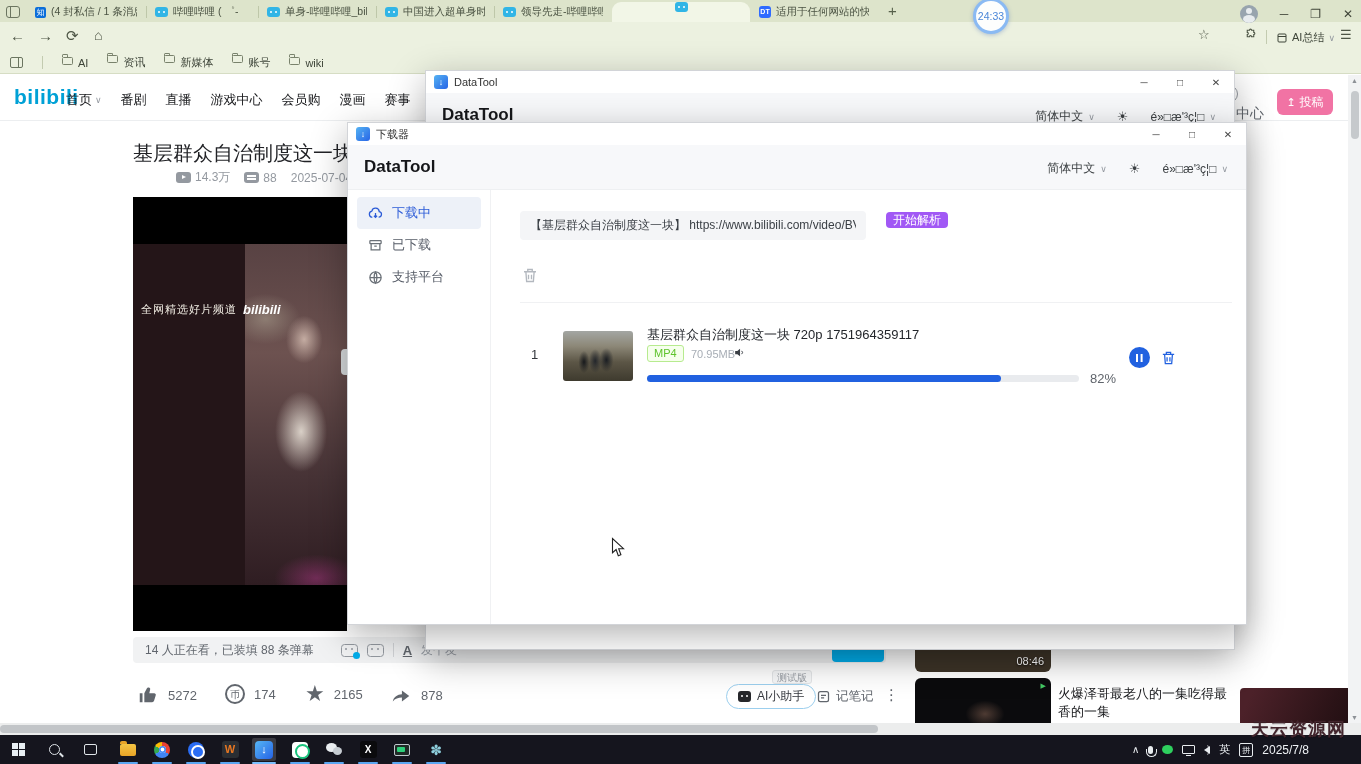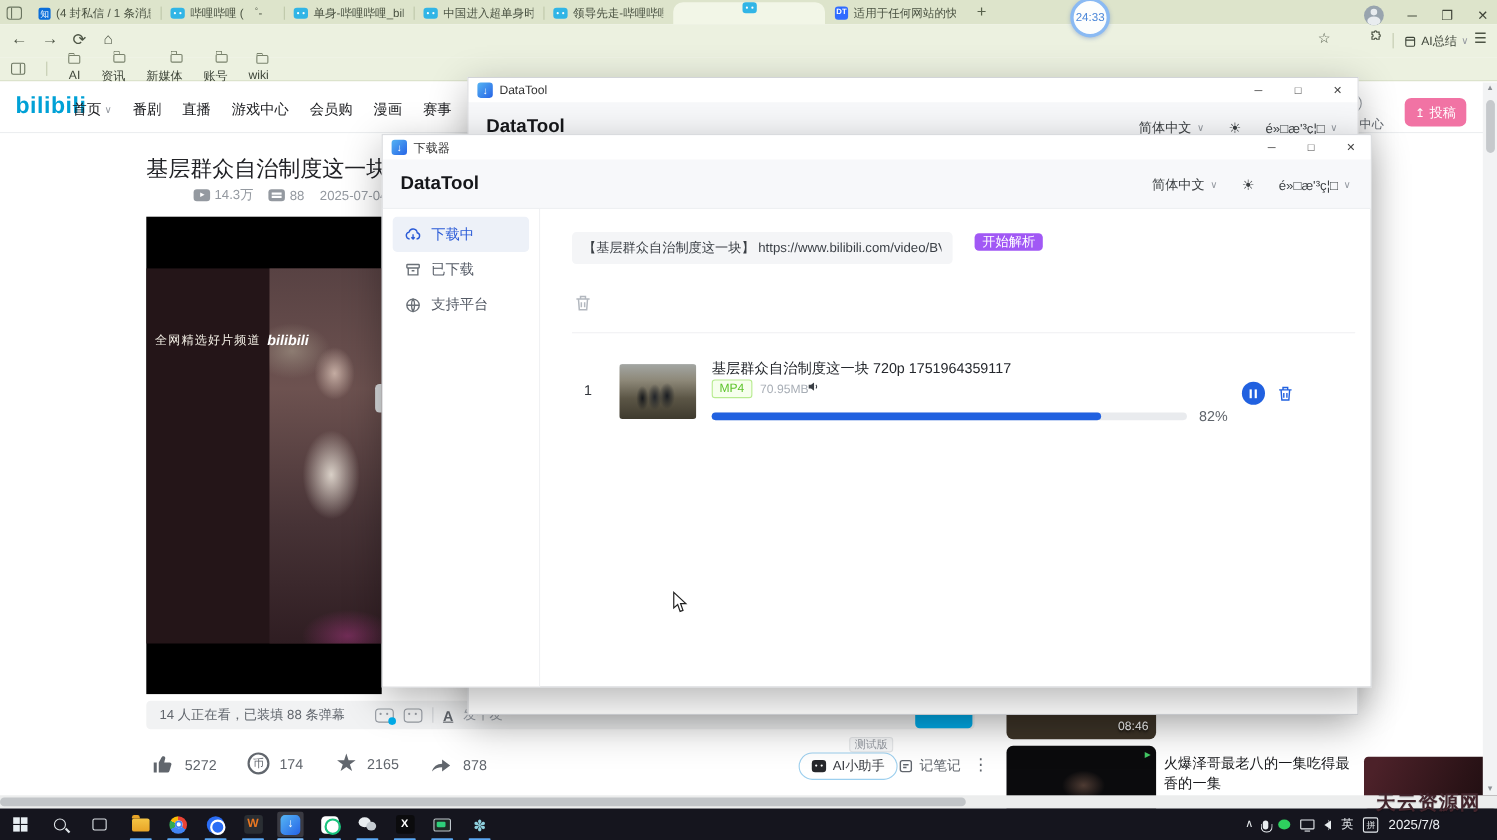--- a/index.html
+++ b/index.html
@@ -25,38 +25,38 @@
   .winctl { position:absolute; top:0; right:8px; height:28px; display:flex; align-items:center; gap:22px; z-index:6; }
   .avatar { width:18px; height:18px; border-radius:50%; background:#98a4ae; position:relative; overflow:hidden; }
   .avatar:before { content:""; position:absolute; left:6px; top:3px; width:6px; height:6px; border-radius:50%; background:#e8ecef; }
   .avatar:after { content:""; position:absolute; left:3px; top:10px; width:12px; height:8px; border-radius:50%; background:#e8ecef; }
   .wc-glyph { font-size:12px; color:#3f4438; }
   .toolbar { position:absolute; left:0; top:22px; width:1361px; height:30px; background:#ecf1e0; }
   .navg { position:absolute; top:5px; font-size:15px; color:#4d5545; }
   .url-pill { position:absolute; left:86px; top:26px; width:1100px; height:22px; background:#fbfdf4; border-radius:11px; display:flex; align-items:center; padding:0 10px; gap:7px; }
   .url-input { flex:1; border:none; outline:none; background:transparent; font-size:11.5px; color:#2b2f26; font-family:inherit; }
   .bookmarks { position:absolute; left:0; top:52px; width:1361px; height:22px; background:#ecf1e0; border-bottom:1px solid #d6ddc4; display:flex; align-items:center; font-size:11px; color:#3d4438; padding-left:10px; gap:19px; }
-  .bm { display:flex; align-items:flex-end; gap:5px;flex-direction:column; }
+  .bm { display:flex; align-items:flex-start; gap:5px; }
   .folder-ic { width:11px; height:8px; border:1.2px solid #79826c; border-radius:1.5px; position:relative; }
   .folder-ic:before { content:""; position:absolute; top:-3.4px; left:-1.2px; width:4px; height:2px; border:1.2px solid #79826c; border-bottom:none; border-radius:1.5px 1.5px 0 0; }
   .sidepanel-ic { width:13px; height:11px; border:1.4px solid #6b7560; border-radius:2px; position:relative; }
   .sidepanel-ic:before { content:""; position:absolute; right:2.6px; top:0; bottom:0; width:1.4px; background:#6b7560; }
   .bm-divider { width:1px; height:13px; background:#c3cbb0; }
   .timer-badge { position:absolute; left:973px; top:-2px; width:36px; height:36px; border-radius:50%; background:#fdfefd; border:3.5px solid #8abaf3; z-index:15; display:flex; align-items:center; justify-content:center; font-size:10.5px; color:#4a86d8; box-shadow:0 1px 4px rgba(60,100,180,.35); }
 
   
   .page { position:absolute; left:0; top:74px; width:1361px; height:661px; background:#fff; z-index:1; }
   .bili-header { position:absolute; left:0; top:1px; width:1361px; height:46px; background:#fff; border-bottom:1px solid #eceef0; }
   .bili-logo { position:absolute; left:14px; top:10px; font-size:21px; font-weight:bold; color:#00a1d6; letter-spacing:.5px; }
   .bili-nav { position:absolute; left:66px; top:16px; display:flex; gap:19px; font-size:13px; color:#18191c; white-space:nowrap; }
   .chev { font-size:9px; color:#9499a0; }
   .dl-circ { display:inline-block; width:12px; height:12px; border:1.2px solid #61666d; border-radius:50%; font-size:8px; line-height:11px; text-align:center; color:#61666d; }
   .upload-btn { position:absolute; left:1277px; top:14px; width:56px; height:26px; background:#f173a4; border-radius:6px; color:#fff; font-size:12px; display:flex; align-items:center; justify-content:center; gap:4px; }
   .msg-circ { position:absolute; left:1220px; top:10px; width:18px; height:18px; border:1.5px solid #9499a0; border-radius:50%; }
-  .center-txt { position:absolute; left:1236px; top:30px; font-size:11px; color:#61666d; }
+  .center-txt { position:absolute; left:1236px; top:30px; font-size:14px; color:#61666d; }
   .v-title { position:absolute; left:133px; top:140px; font-size:20px; font-weight:500; color:#212226;text-align:right; }
   .v-stats { position:absolute; left:133px; top:169px; display:flex; align-items:center; gap:14px; font-size:12px; color:#9499a0;padding-left:43px; }
   .st { display:flex; align-items:center; gap:4px; }
   .ic-play { width:15px; height:11px; background:#9499a0; border-radius:3px; position:relative; }
   .ic-play:before { content:""; position:absolute; left:5.5px; top:2.8px; border-left:4.5px solid #fff; border-top:2.8px solid transparent; border-bottom:2.8px solid transparent; }
   .ic-dm { width:15px; height:11px; background:#9499a0; border-radius:3px; position:relative; }
   .ic-dm:before { content:""; position:absolute; left:3px; top:3px; width:9px; height:1.6px; background:#fff; box-shadow:0 3px 0 #fff; }
   .ic-ban { width:12px; height:12px; border:1.5px solid #e76a93; border-radius:50%; position:relative; }
   .ic-ban:before { content:""; position:absolute; left:-0.5px; top:4px; width:10px; height:1.5px; background:#e76a93; transform:rotate(-45deg); }
   .player { position:absolute; left:133px; top:197px; width:214px; height:434px; background:#000; overflow:hidden; }

